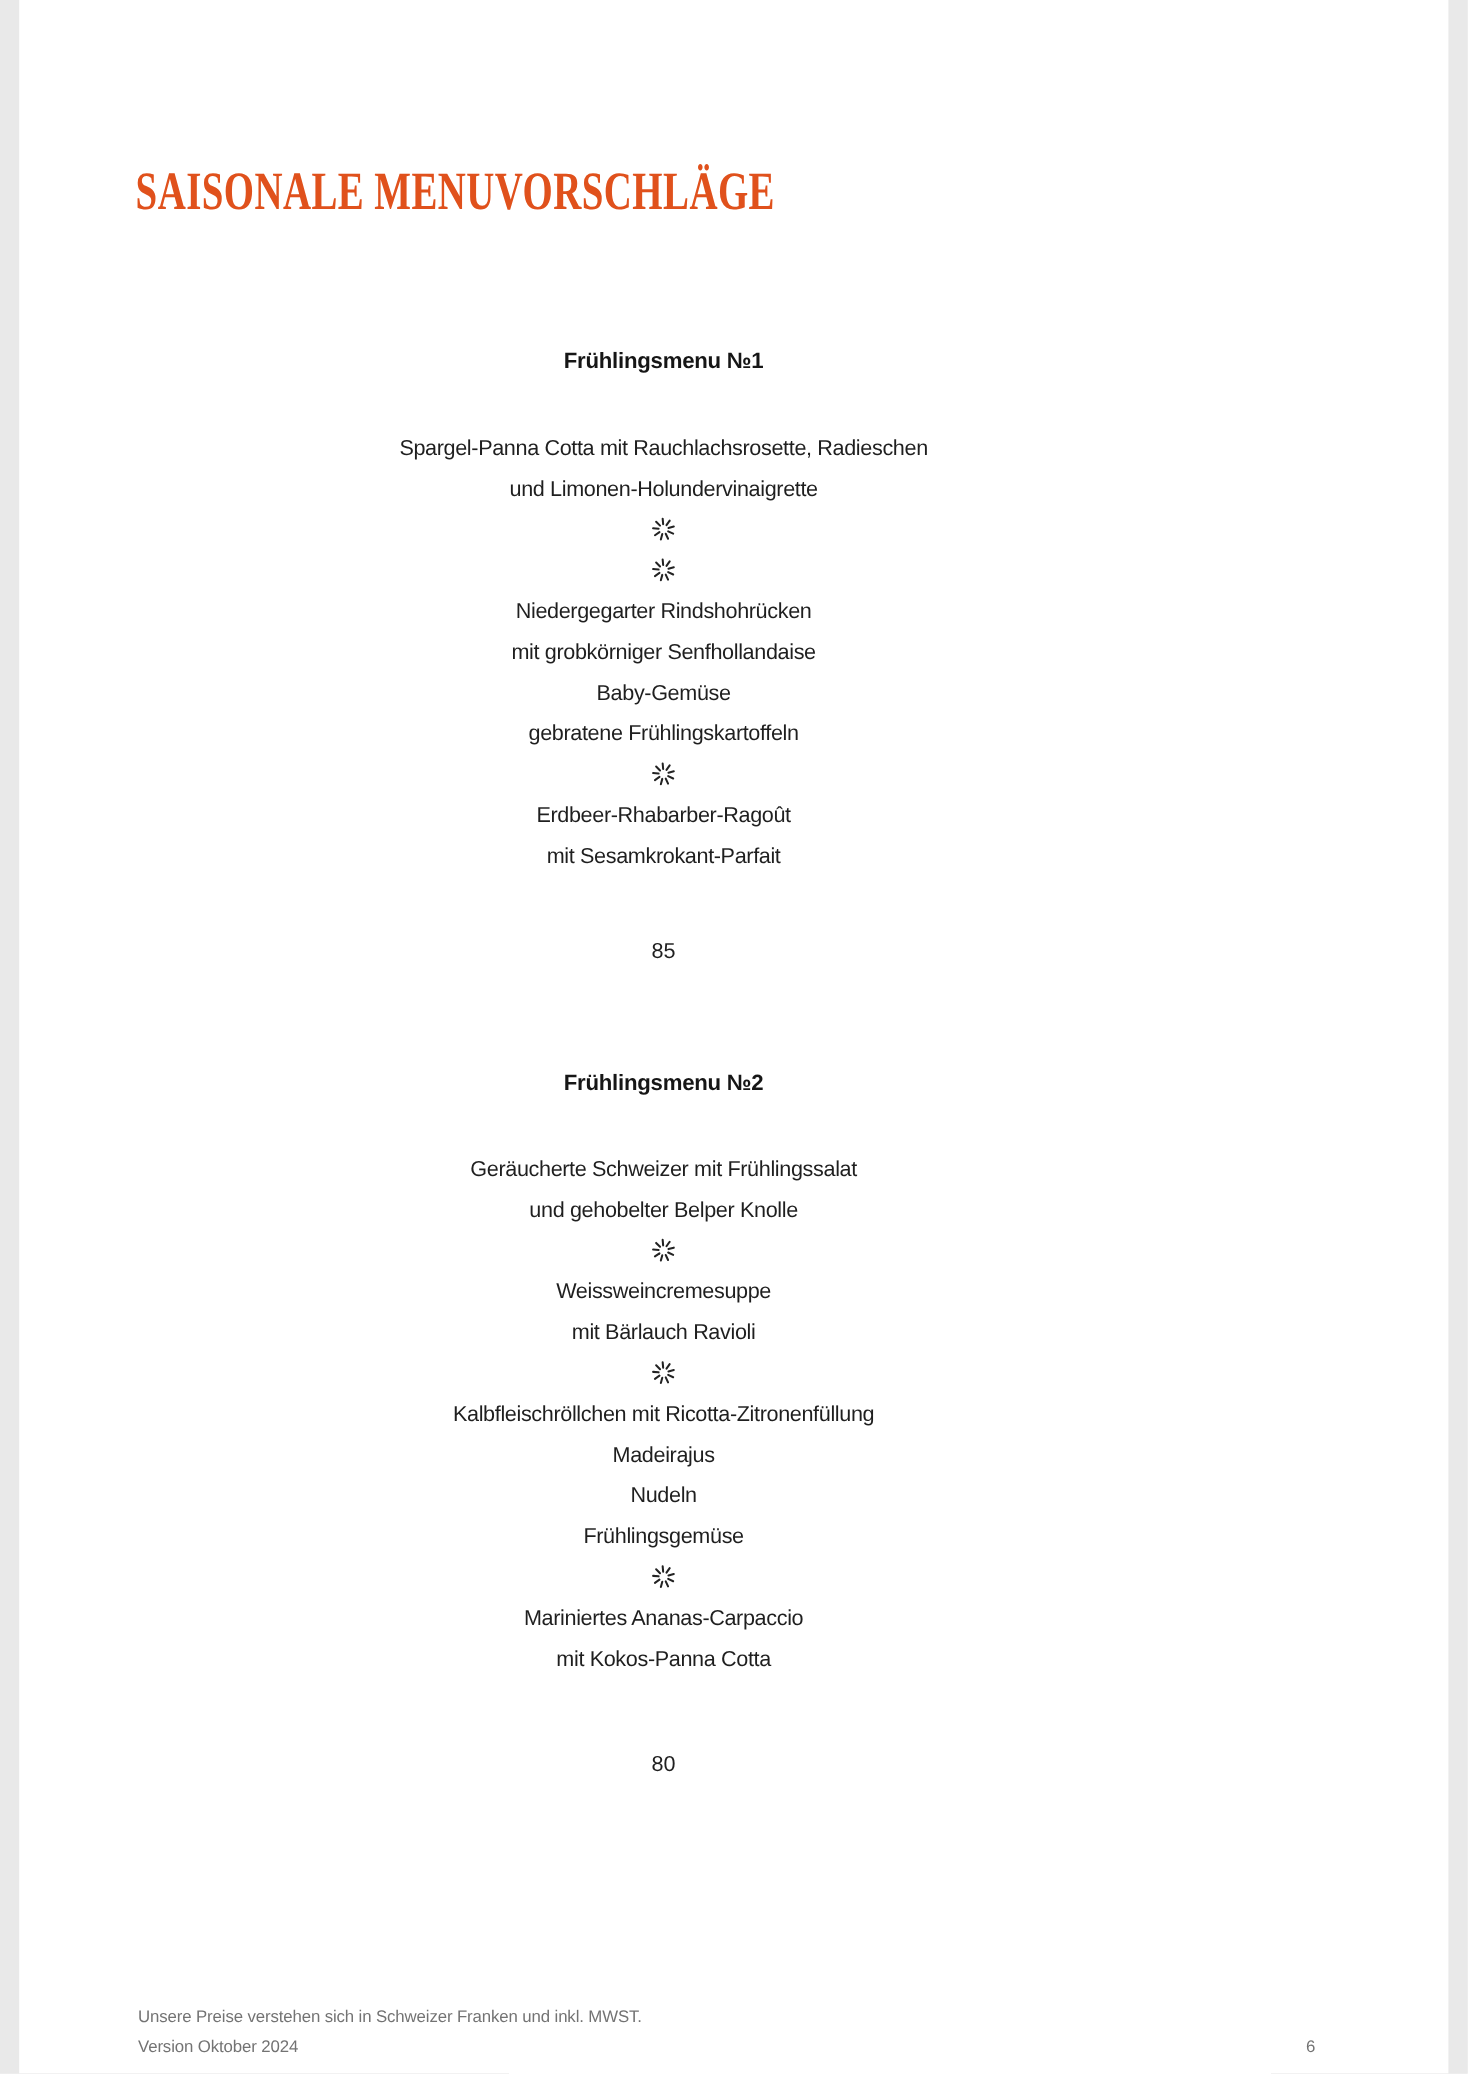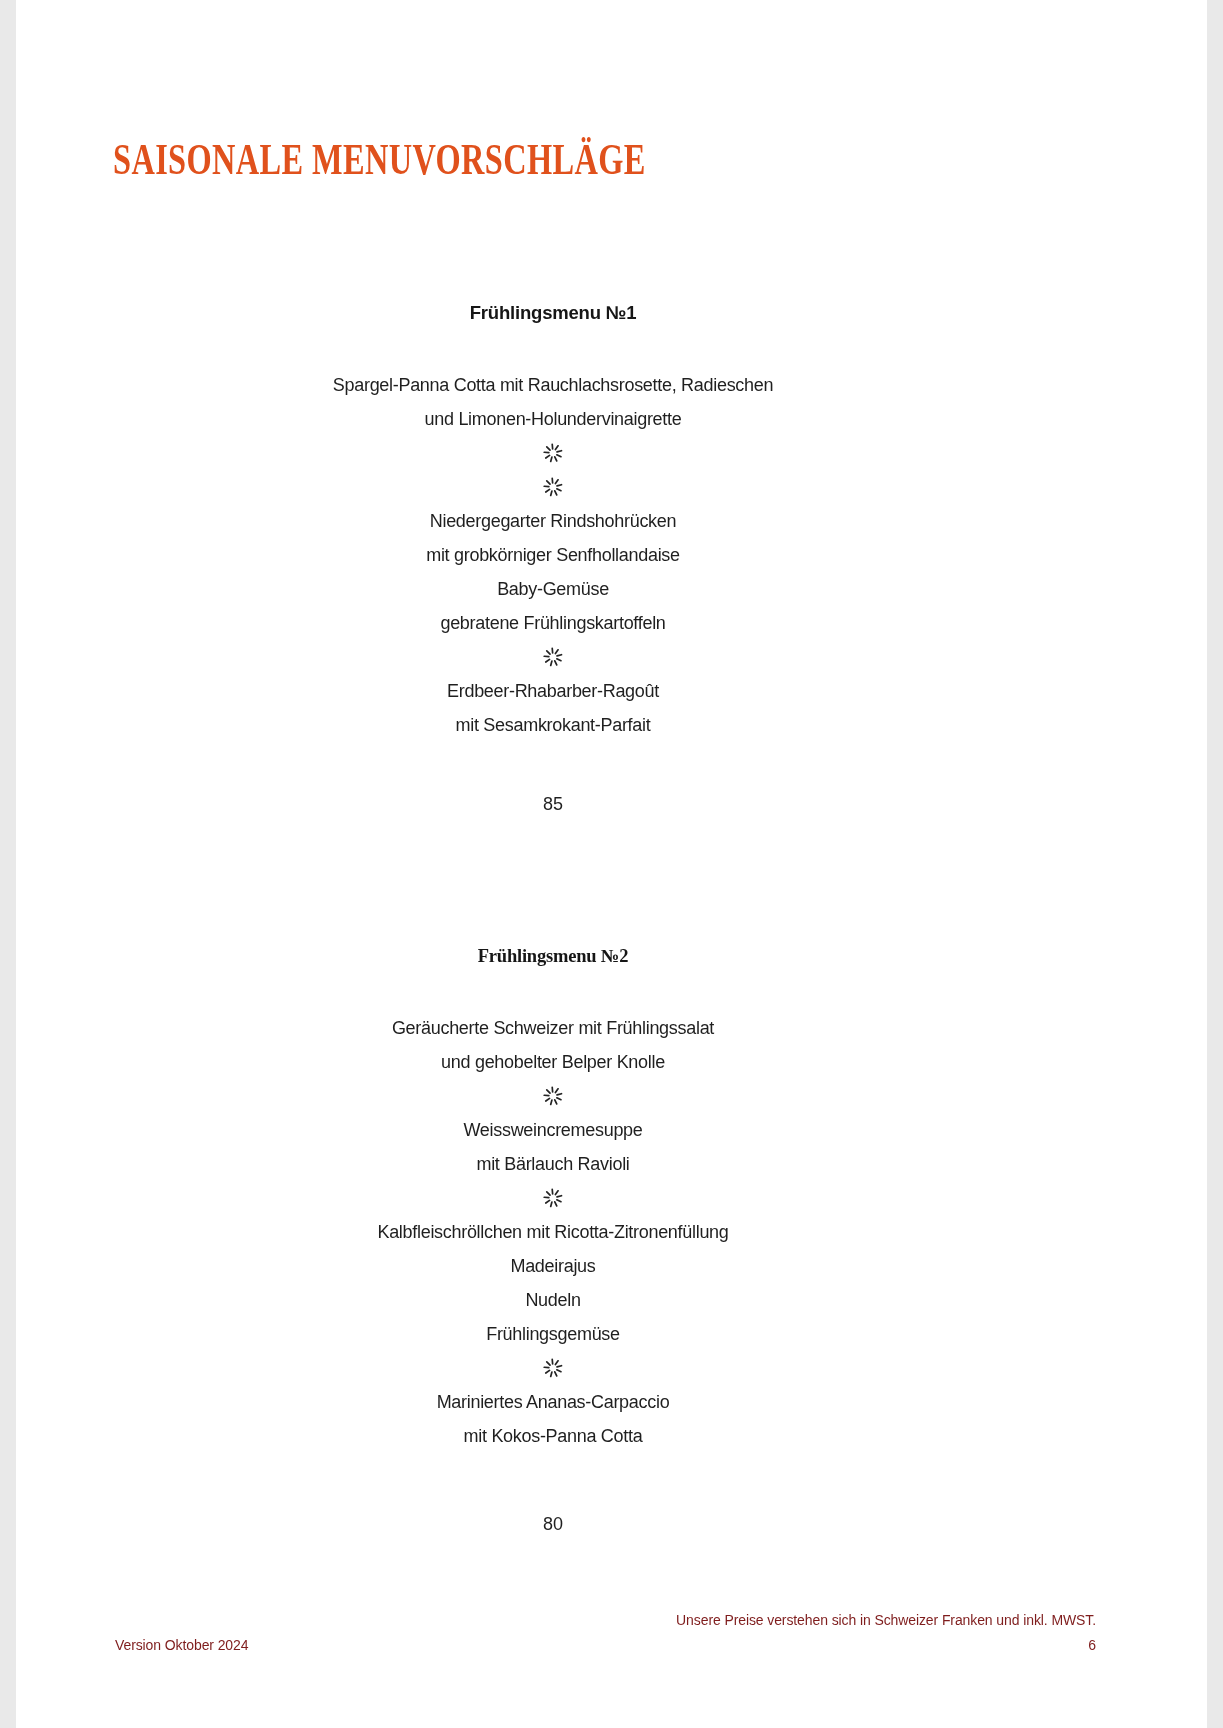--- a/index.html
+++ b/index.html
@@ -17,41 +17,41 @@
     font-family:"Liberation Serif", serif;
     font-weight:700;
     font-size:45px;line-height:1;
     color:#E0511C;
     white-space:nowrap;
     letter-spacing:0.5px;
     transform:scaleX(0.72);
     transform-origin:0 50%;
   }
   .menu-column{
-    position:absolute;left:97px;top:296px;width:880px;
+    position:absolute;left:97px;top:284px;width:880px;
     text-align:center;
   }
   .menu-heading{
     margin:0 0 38px 0;
     font-size:18.5px;font-weight:700;line-height:34px;
     letter-spacing:-0.2px;color:#161616;
   }
-  .menu-block.m2 .menu-heading{margin-top:118px;font-family:Liberation Serif, serif;}
+  .menu-block.m2 .menu-heading{margin-top:76px;}
   .menu-line{
     margin:0;font-size:18px;line-height:34px;letter-spacing:-0.3px;
   }
   .course-sep{
     height:34px;display:flex;align-items:center;justify-content:center;
   }
   .burst{display:block;}
   .menu-price{margin:45px 0 0 0;font-size:18px;line-height:34px;}
   .menu-block.m2 .menu-price{margin-top:54px;}
   .page-footer{
-    position:absolute;left:99px;top:1608px;width:981px;
-    font-size:14px;line-height:25px;letter-spacing:-0.1px;color:#7f1d1d;text-align:right;
+    position:absolute;left:99px;top:1668px;width:981px;
+    font-size:14px;line-height:25px;letter-spacing:-0.1px;color:#737373;
   }
   .page-footer p{margin:0;}
   .footer-row{display:flex;justify-content:space-between;align-items:baseline;}
 </style>
 </head>
 <body>
 
 <div class="page">
 
   <h1 class="doc-title">SAISONALE MENUVORSCHLÄGE</h1>

